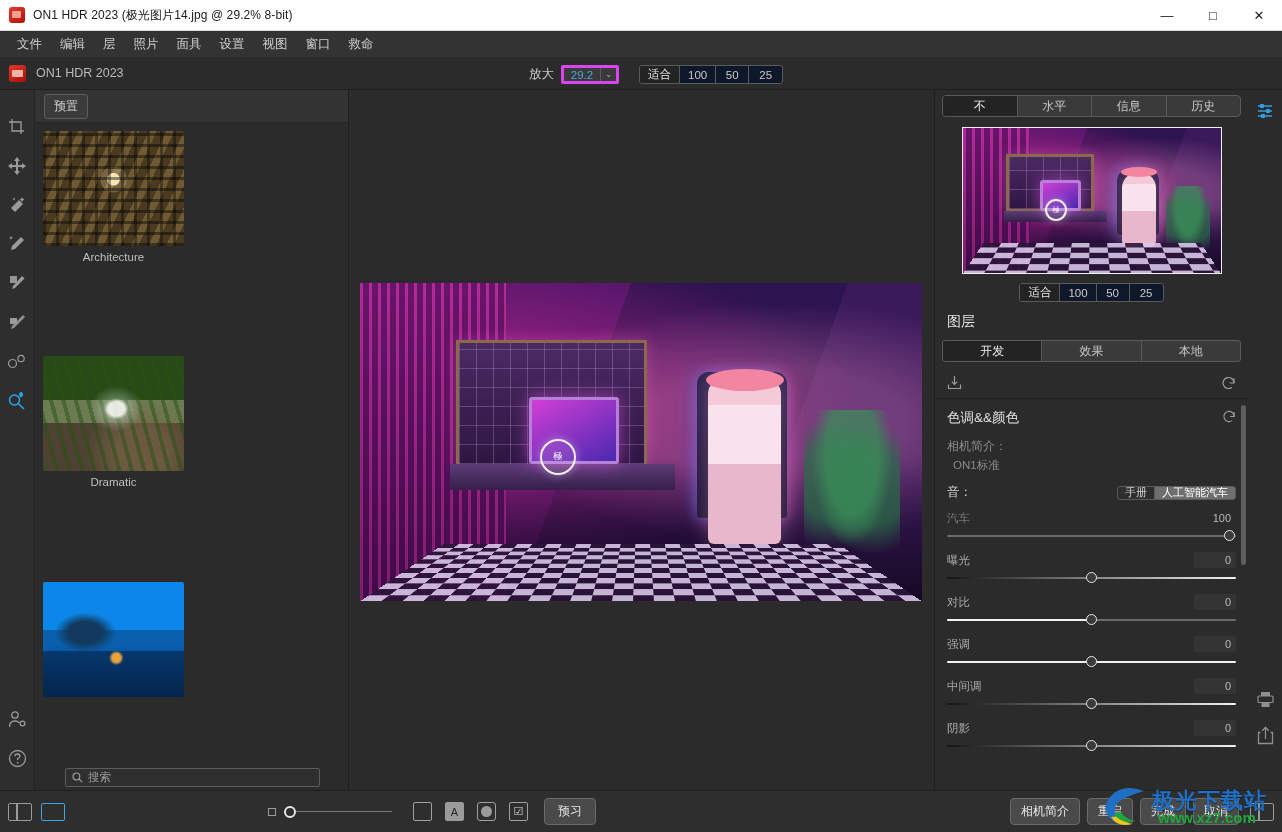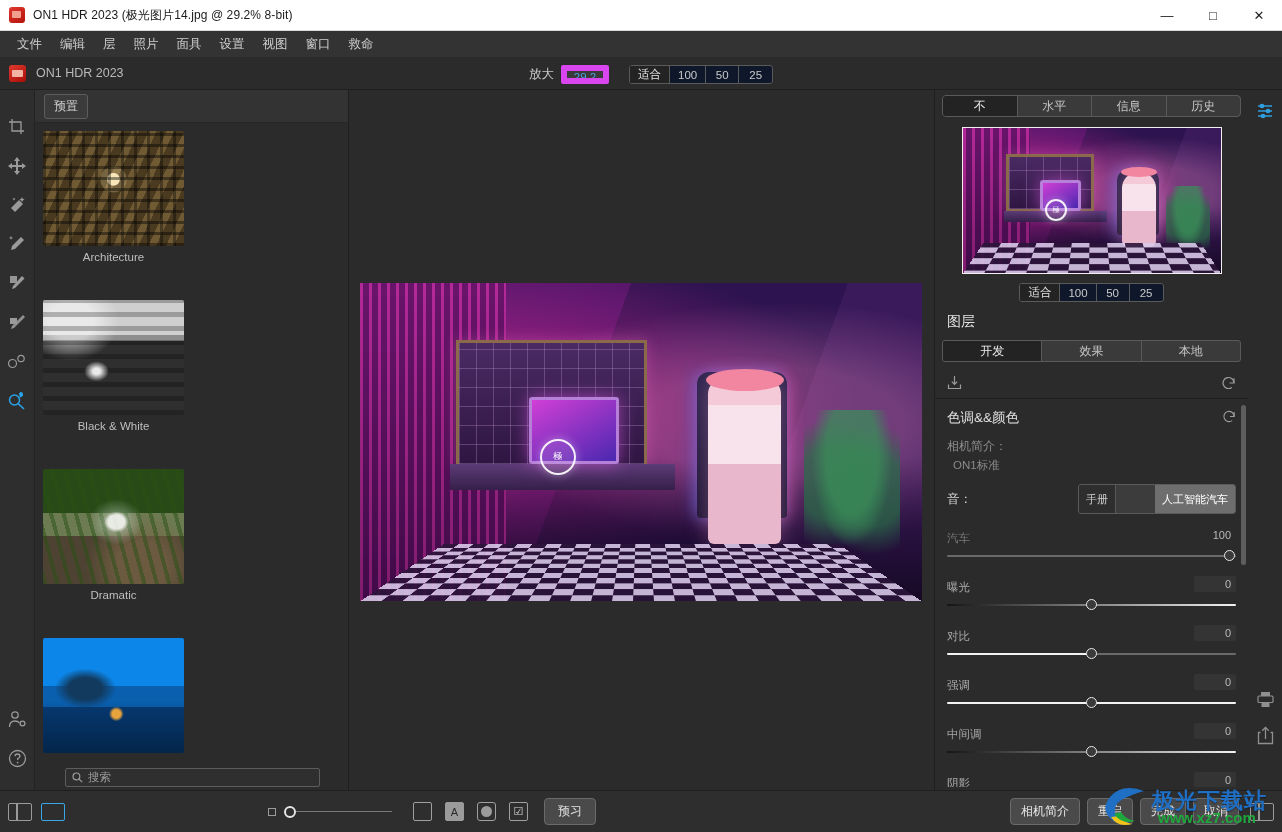--- a/index.html
+++ b/index.html
@@ -56,21 +56,21 @@
   .app-logo::after{
     content:""; position:absolute; left:3px; top:5px;width:11px;height:7px;
     background:#f3b4a4; border-radius:1px;
   }
   .app-name{ margin-left:10px; font-size:12.5px; color:#b9b9b9; }
 
   .zoomgroup{ position:absolute; left:529px; top:65px; display:flex; align-items:center; }
   .zoom-label{ font-size:12.5px; color:#c8c8c8; margin-right:7px; }
   .zoom-field{
     display:flex; align-items:center; height:19px;
-    border:6px solid #d946ef; background:#3a3a3a; border-radius:2px; overflow:hidden;flex-direction:column;
+    border:3px solid #d946ef; background:#3a3a3a; border-radius:2px; overflow:hidden;
   }
   .zoom-val{ width:36px; text-align:center; font-size:11.5px; color:#4aa3e0; }
   .zoom-caret{
     width:16px;height:17px;border-left:1px solid #5a5a5a;
     display:flex;align-items:center;justify-content:center;
     font-size:8px;color:#b0b0b0;
   }
   .segbar{
     display:flex; height:19px; border:1px solid #5a5a5a; border-radius:3px;
     overflow:hidden; background:#0f172a;
@@ -326,32 +326,32 @@
     display:flex;align-items:center;justify-content:space-between;
     padding:10px 0 6px 0;
   }
   .section-title{ font-size:13.5px; color:#e0e0e0; }
   .sub-label{ font-size:12px;color:#8d8d8d; margin-top:5px; }
   .sub-value{ font-size:11.5px;color:#8a8a8a; margin-top:3px; padding-left:6px; }
 
   .tone-row{ display:flex;align-items:center;justify-content:space-between;margin-top:11px; }
   .tone-label{ font-size:12.5px;color:#d2d2d2; }
   .mini-seg{
-    display:flex;height:30px;border:1px solid #5a5a5a;border-radius:3px;overflow:hidden;background:#3c3c3c;gap:39px;
+    display:flex;height:14px;border:1px solid #5a5a5a;border-radius:3px;overflow:hidden;background:#3c3c3c;
   }
   .mini-seg div{
     padding:0 7px;display:flex;align-items:center;font-size:11px;color:#cfcfcf;border-right:1px solid #5a5a5a;
   }
   .mini-seg div:last-child{border-right:none;}
   .mini-seg div.active{ background:#2e2e2e; }
   .mini-seg div.hl{ background:#6e6e6e; color:#ffffff; }
 
   .slider-block{ margin-top:9px; }
   .slider-top{ display:flex;align-items:center;justify-content:space-between; }
-  .sl-name{ font-size:11.5px;color:#a9a9a9;margin-top:8px; }
+  .sl-name{ font-size:11.5px;color:#a9a9a9; }
   .sl-name.dim{ color:#777; }
   .sl-num{
     min-width:42px;height:16px;background:#343434;border-radius:2px;
     font-size:11px;color:#b9b9b9; display:flex;align-items:center;justify-content:flex-end;
     padding-right:5px;
   }
   .sl-num.plain{ background:transparent; }
   .track{ position:relative; height:14px; margin-top:3px; }
   .track .bar{
     position:absolute;left:0;right:0;top:6px;height:2px;border-radius:1px;
@@ -558,24 +558,20 @@
       <div class="preset-btn">预置</div>
     </div>
     <div class="preset-grid">
 
       <div class="preset-cell">
         <div class="thumb t-arch"></div>
         <div class="preset-label">Architecture</div>
       </div>
 
 
-      <div class="preset-cell">
-        <div class="thumb t-bw"></div>
-        <div class="preset-label">Black &amp; White</div>
-      </div>
 
       <div class="preset-cell">
         <div class="thumb t-dramatic"></div>
         <div class="preset-label">Dramatic</div>
       </div>
 
       <div class="preset-cell">
         <div class="thumb t-fund"></div>
 
       </div>

